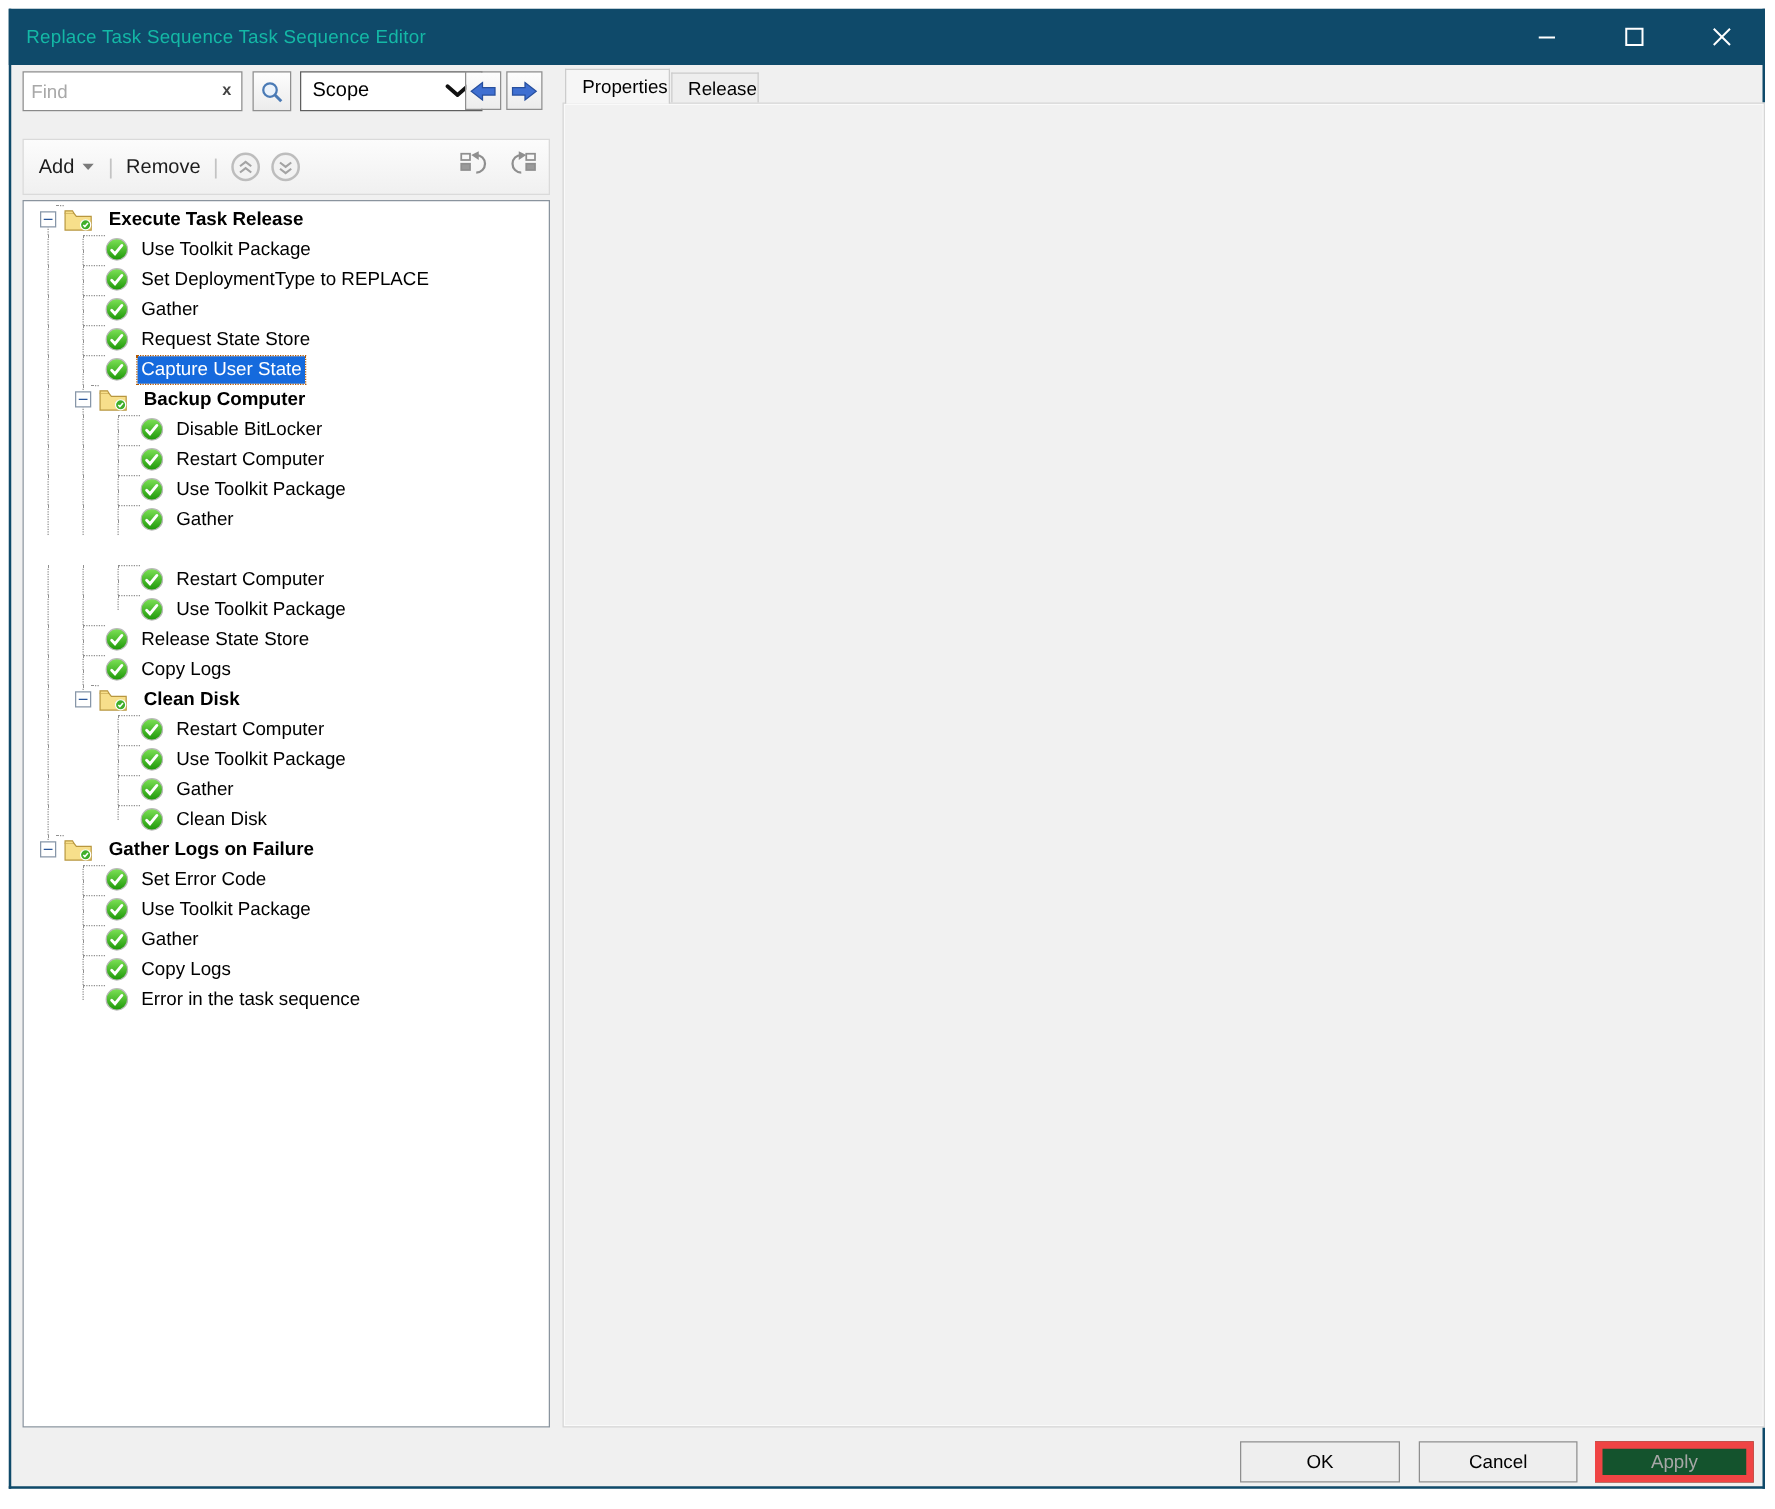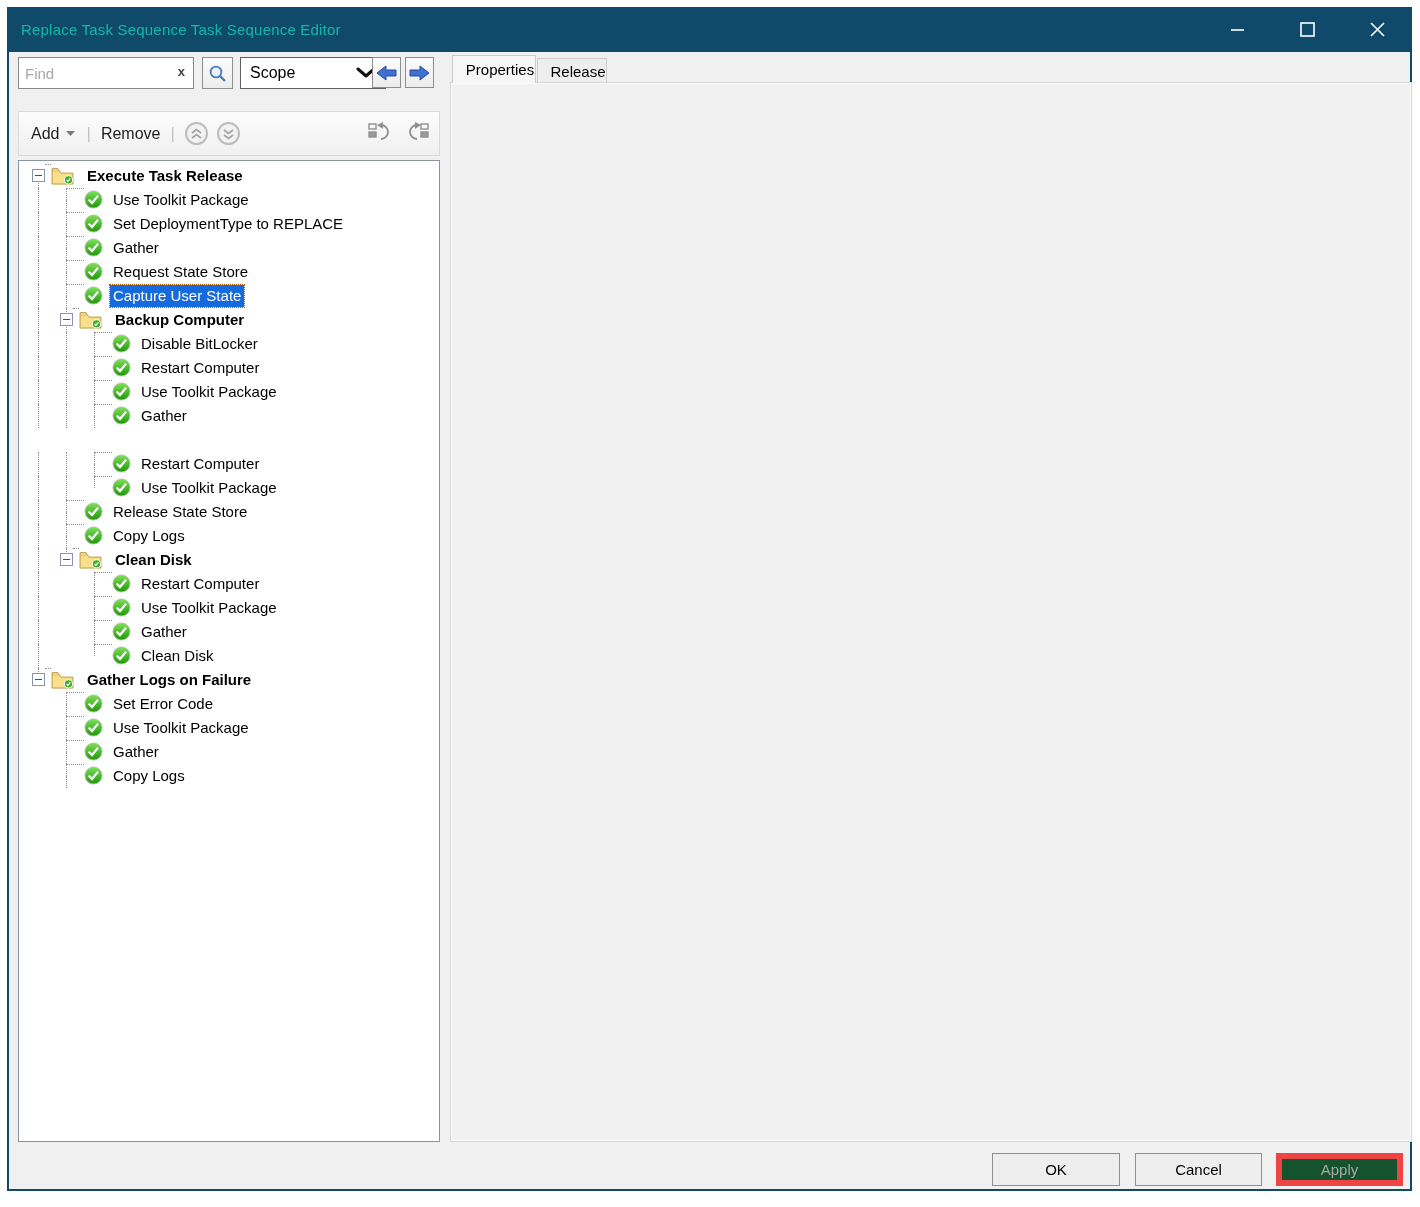--- a/index.html
+++ b/index.html
@@ -448,20 +448,29 @@
     </div>
     <div class="tree-row" style="top: 603px;">
       <span class="vl" style="left:47px;top:0;height:12px"></span>
       <span class="vl" style="left:47px;top:12px;height:12px"></span>
       <span class="hl" style="left:48px;width:17px"></span>
       <span class="ticon" style="left:65px"><svg viewBox="0 0 20 20" width="19" height="19">
           <circle cx="10" cy="10" r="9" fill="url(#gc)" stroke="#b9b9b9"></circle>
           <path d="M5.6 10.8l2.8 2.9 5.8-7" fill="none" stroke="#fff" stroke-width="2.4" stroke-linecap="round"></path>
         </svg></span>
       <span class="row-label" style="left:91px">Copy Logs</span>
+    </div>
+    <div class="tree-row" style="top: 627px;">
+      <span class="vl" style="left:47px;top:0;height:12px"></span>
+      <span class="hl" style="left:48px;width:17px"></span>
+      <span class="ticon" style="left:65px"><svg viewBox="0 0 20 20" width="19" height="19">
+          <circle cx="10" cy="10" r="9" fill="url(#gc)" stroke="#b9b9b9"></circle>
+          <path d="M5.6 10.8l2.8 2.9 5.8-7" fill="none" stroke="#fff" stroke-width="2.4" stroke-linecap="round"></path>
+        </svg></span>
+      <span class="row-label" style="left:91px">Error in the task sequence</span>
     </div>
   </div>
 
 <div class="tab active">Properties</div>
 <div class="tab inactive">Release</div>
 <div class="tabpage"></div>
 
 <div class="flabel" style="left:478px; top:101px;">Type:</div>
 <input class="tbox" style="left: 655px; top: 96px; width: 723px; height: 27px;" readonly="" value="Capture User State">
 <div class="flabel" style="left:478px; top:140px;">Name:</div>

